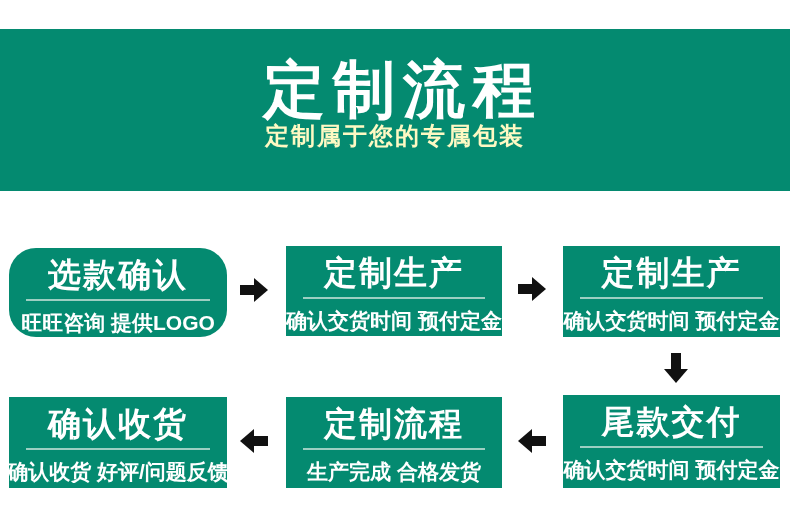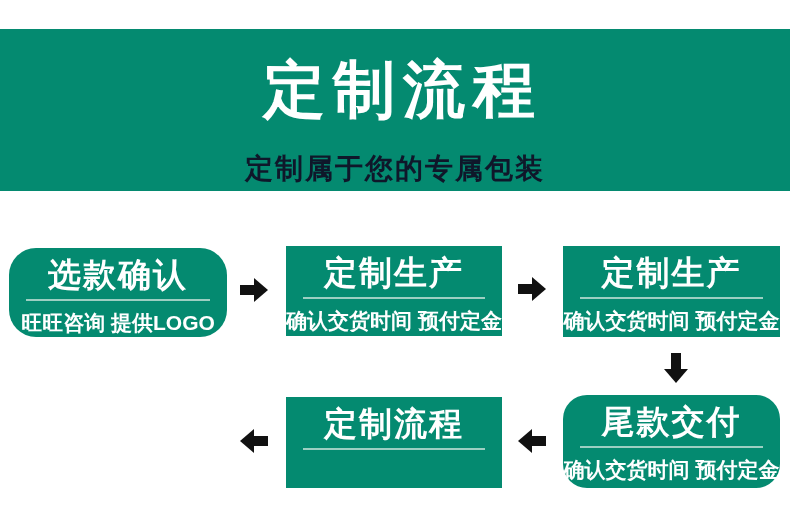--- a/index.html
+++ b/index.html
@@ -19,23 +19,23 @@
     text-align:center;
   }
   .banner-title {
     margin-top:30px;
     font-size:62px; line-height:1.0;
     font-weight:bold; color:#ffffff;
     letter-spacing:8px;
     padding-left:16px;
   }
   .banner-subtitle {
-    margin-top:34px;
-    font-size:28px; line-height:1.0;
-    font-weight:bold; color:#0f172a;
+    margin-top:3px;
+    font-size:24px; line-height:1.0;
+    font-weight:bold; color:#fef9c3;
     letter-spacing:2px;
   }
 
   
   .step {
     position:absolute;
     background:#048A70;
     display:flex; flex-direction:column; align-items:center;
     color:#ffffff;
   }
@@ -53,21 +53,21 @@
   .step-subtitle {
     margin-top:10px;
     font-size:21px; line-height:1.1;
     font-weight:bold; letter-spacing:0px;
     white-space:nowrap;
   }
 
   .s1 { left:9px;   top:248px; width:218px; height:89px;border-radius:27px; }
   .s2 { left:286px; top:246px; width:216px; height:90px; }
   .s3 { left:563px; top:246px; width:217px; height:91px; }
-  .s4 { left:563px; top:395px; width:217px; height:93px;border-radius:24px; }
+  .s4 { left:563px; top:395px; width:217px; height:93px; }
   .s5 { left:286px; top:397px; width:216px; height:91px; }
   .s6 { left:9px;   top:397px; width:218px; height:91px; }
 
   
   .arrow { position:absolute; }
   .arrow .stem, .arrow .head { display:block; }
 
   .arrow-right { width:28px; height:24px; }
   .arrow-right .stem { position:absolute; left:0; top:7px; width:15px; height:10px; background:#111111; }
   .arrow-right .head { position:absolute; right:0; top:0; width:0; height:0;
@@ -139,21 +139,27 @@
   </div>
 
   <div class="arrow arrow-left a-l1">
     <span class="stem"></span>
       <span class="head"></span>
   </div>
 
   <div class="step s5">
     <div class="step-title">定制流程</div>
     <div class="step-divider"></div>
+    <div class="step-subtitle">生产完成 合格发货</div>
   </div>
 
   <div class="arrow arrow-left a-l2">
     <span class="stem"></span>
       <span class="head"></span>
   </div>
 
+  <div class="step s6">
+    <div class="step-title">确认收货</div>
+    <div class="step-divider"></div>
+    <div class="step-subtitle">确认收货 好评/问题反馈</div>
+  </div>
 
 </div>
 
 </body></html>

